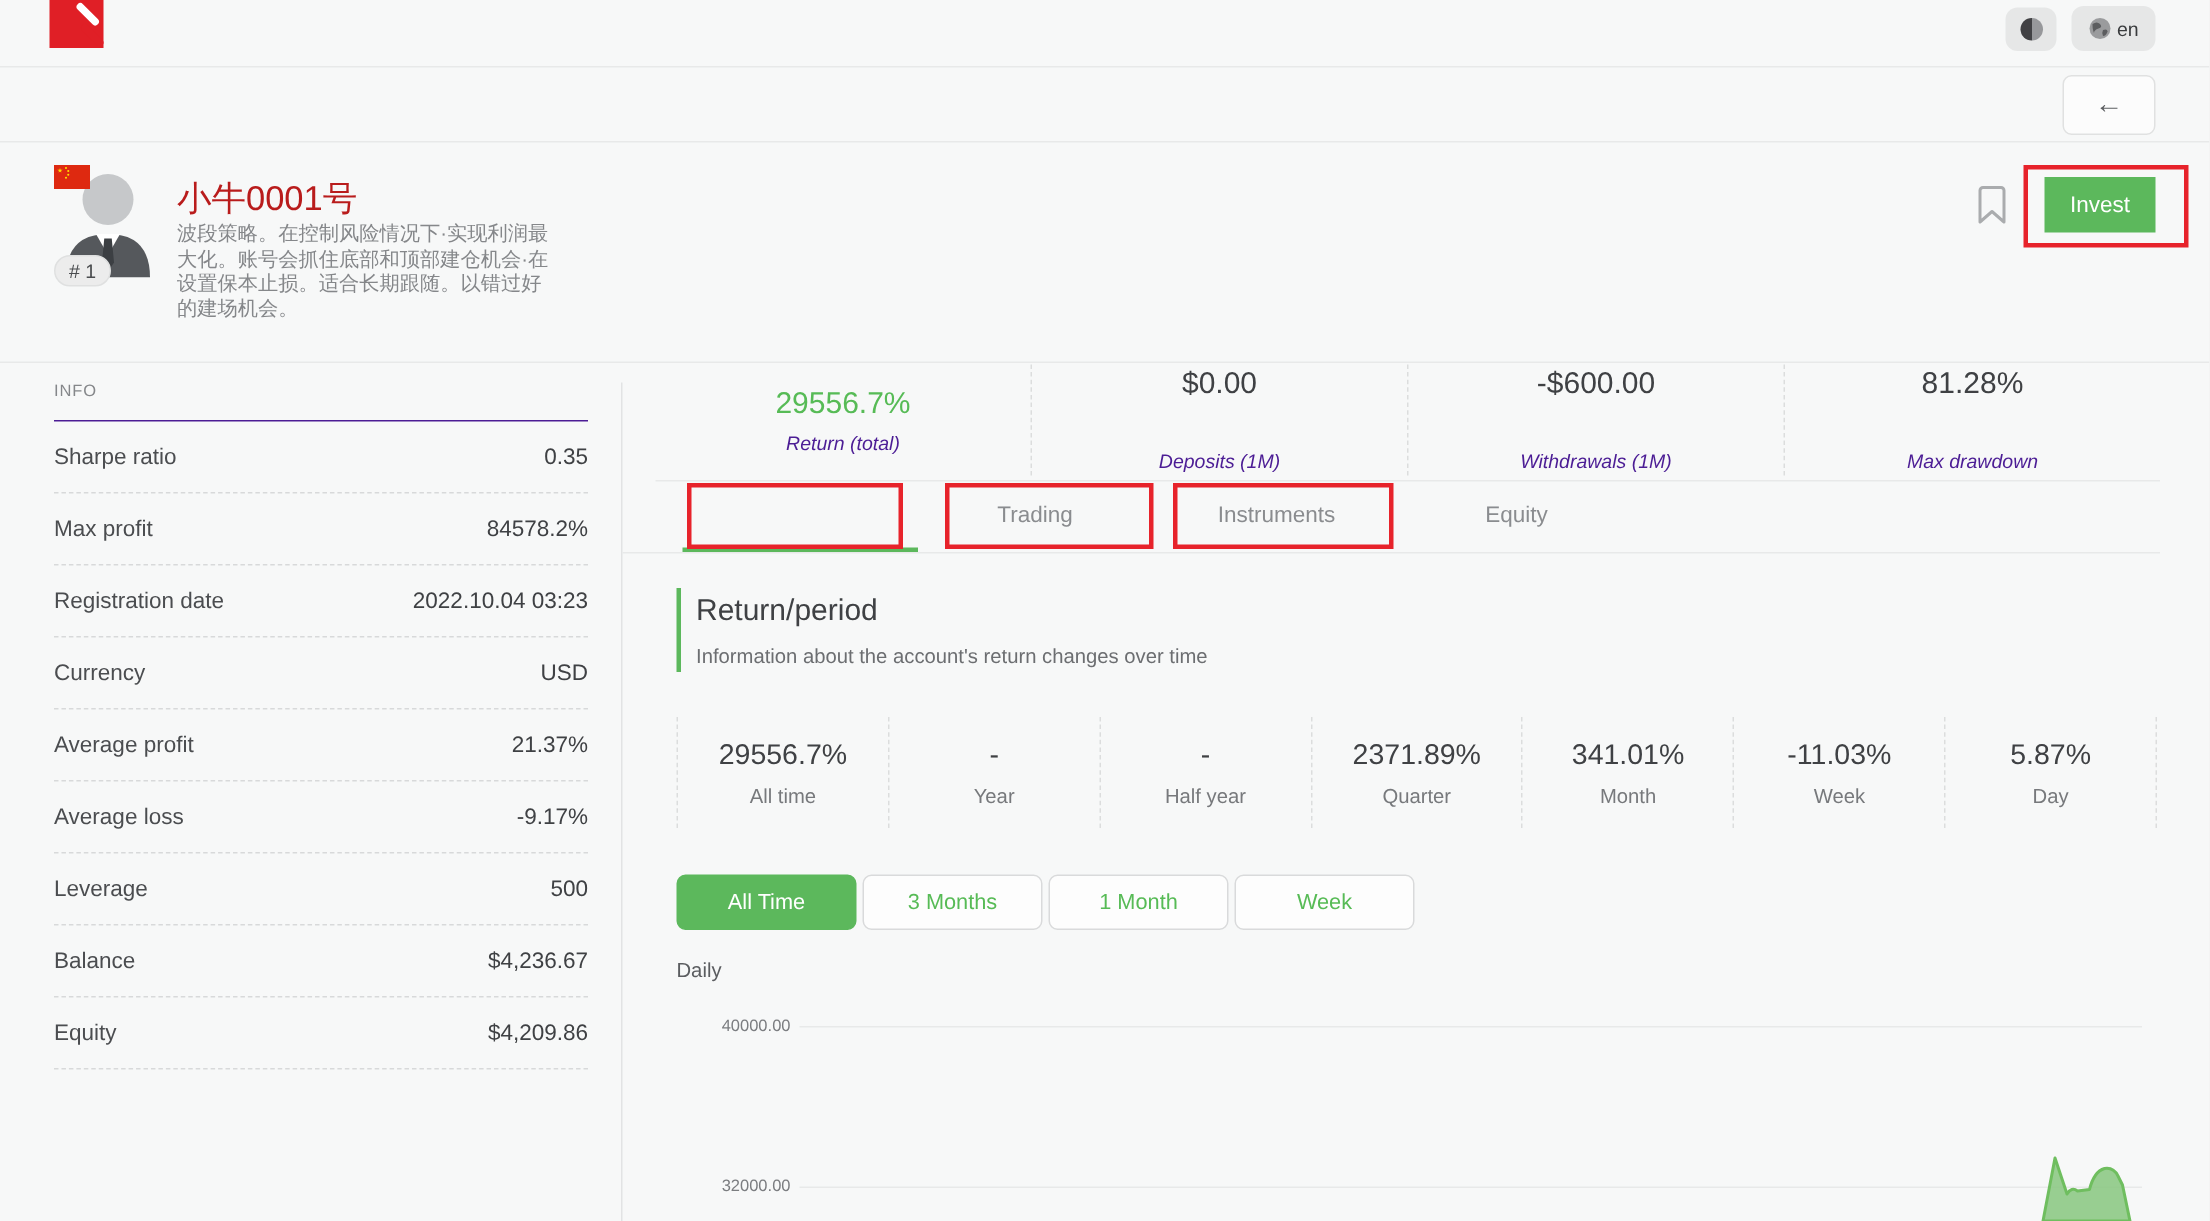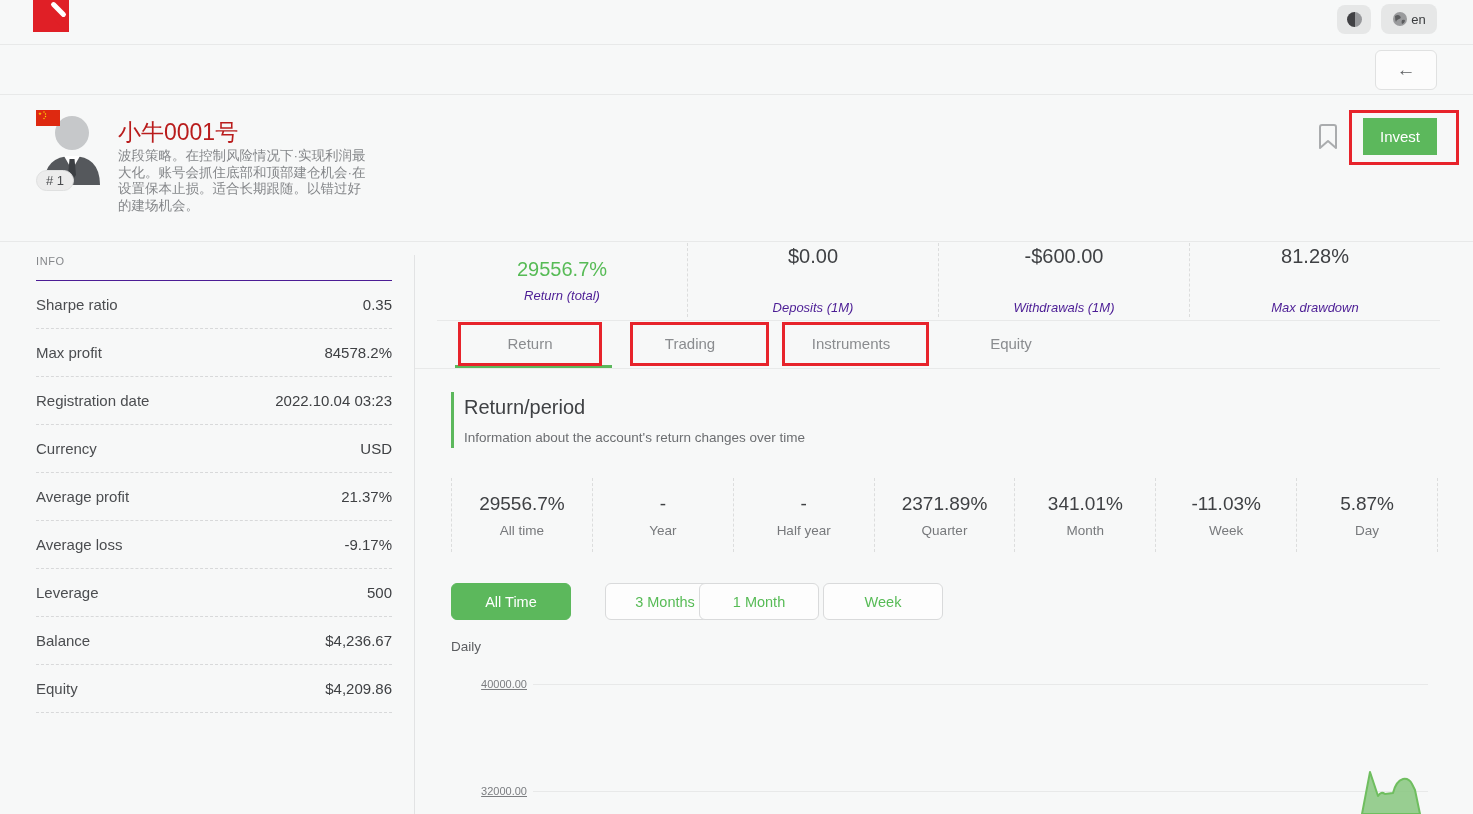--- a/index.html
+++ b/index.html
@@ -84,21 +84,21 @@
   
   .range-btn { position:absolute; top:583px; width:120px; height:37px; border-radius:6px;
                font-size:14.5px; display:flex; align-items:center; justify-content:center;
                background:#fdfdfd; border:1px solid #d9dadb; color:#57bb56; cursor:pointer;
                font-family:"Liberation Sans",sans-serif; }
   .range-btn.active { background:#5cb85c; border-color:#5cb85c; color:#ffffff; }
 
   .freq-label { position:absolute; left:451px; top:639px; font-size:13.5px; color:#5b5d60; }
 
   
-  .ytick { position:absolute; width:100px; text-align:right; font-size:11px; color:#7b7d80;text-decoration:underline; }
+  .ytick { position:absolute; width:100px; text-align:right; font-size:11px; color:#7b7d80; }
   .gridline { position:absolute; left:533px; width:895px; height:1px; background:#e8e9e9; }
   .cat-spike { position:absolute; left:1357px; top:769px; }
 </style>
 </head>
 <body>
 
 <div class="page">
 
   <div class="hline" style="left:0; top:44px; width:1473px;"></div>
   <div class="logo">
@@ -203,21 +203,20 @@
       <span class="stat-value">-$600.00</span>
       <span class="stat-label">Withdrawals (1M)</span>
     </div>
     <div class="stat-cell">
       <span class="stat-value">81.28%</span>
       <span class="stat-label">Max drawdown</span>
     </div>
   </div>
   <div class="hline" style="left:437px; top:320px; width:1003px;"></div>
 
-  <div class="tab" style="left:450px;">Return</div>
   <div class="tab" style="left:771px;">Instruments</div>
   <div class="tab" style="left:610px;">Trading</div>
   <div class="tab" style="left:931px;">Equity</div>
   <div class="tab-underline"></div>
   <div class="hline" style="left:415px; top:368px; width:1025px;"></div>
   <div class="anno" style="left:458px; top:322px; width:144px; height:44px;"></div>
   <div class="anno" style="left:630px; top:322px; width:139px; height:44px;"></div>
   <div class="anno" style="left:782px; top:322px; width:147px; height:44px;"></div>
 
   <div class="sec-bar"></div>
@@ -249,21 +248,21 @@
       <span class="period-value">-11.03%</span>
       <span class="period-label">Week</span>
     </div>
     <div class="period-cell">
       <span class="period-value">5.87%</span>
       <span class="period-label">Day</span>
     </div>
   </div>
 
   <button class="range-btn active" style="left:451px;">All Time</button>
-  <button class="range-btn" style="left:575px;margin-left:30px;">3 Months</button>
+  <button class="range-btn" style="left:575px;">3 Months</button>
   <button class="range-btn" style="left:699px;">1 Month</button>
   <button class="range-btn" style="left:823px;">Week</button>
 
   <div class="freq-label">Daily</div>
 
   <div class="ytick" style="left:427px; top:678px;">40000.00</div>
   <div class="gridline" style="top:684px;"></div>
   <div class="ytick" style="left:427px; top:785px;">32000.00</div>
   <div class="gridline" style="top:791px;"></div>
 

